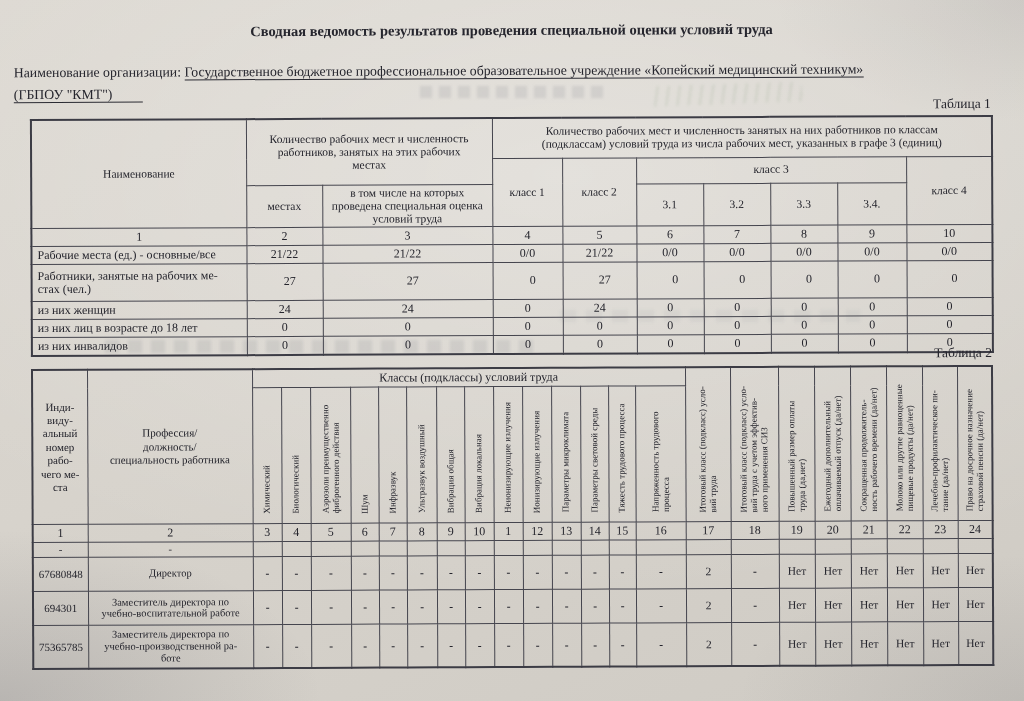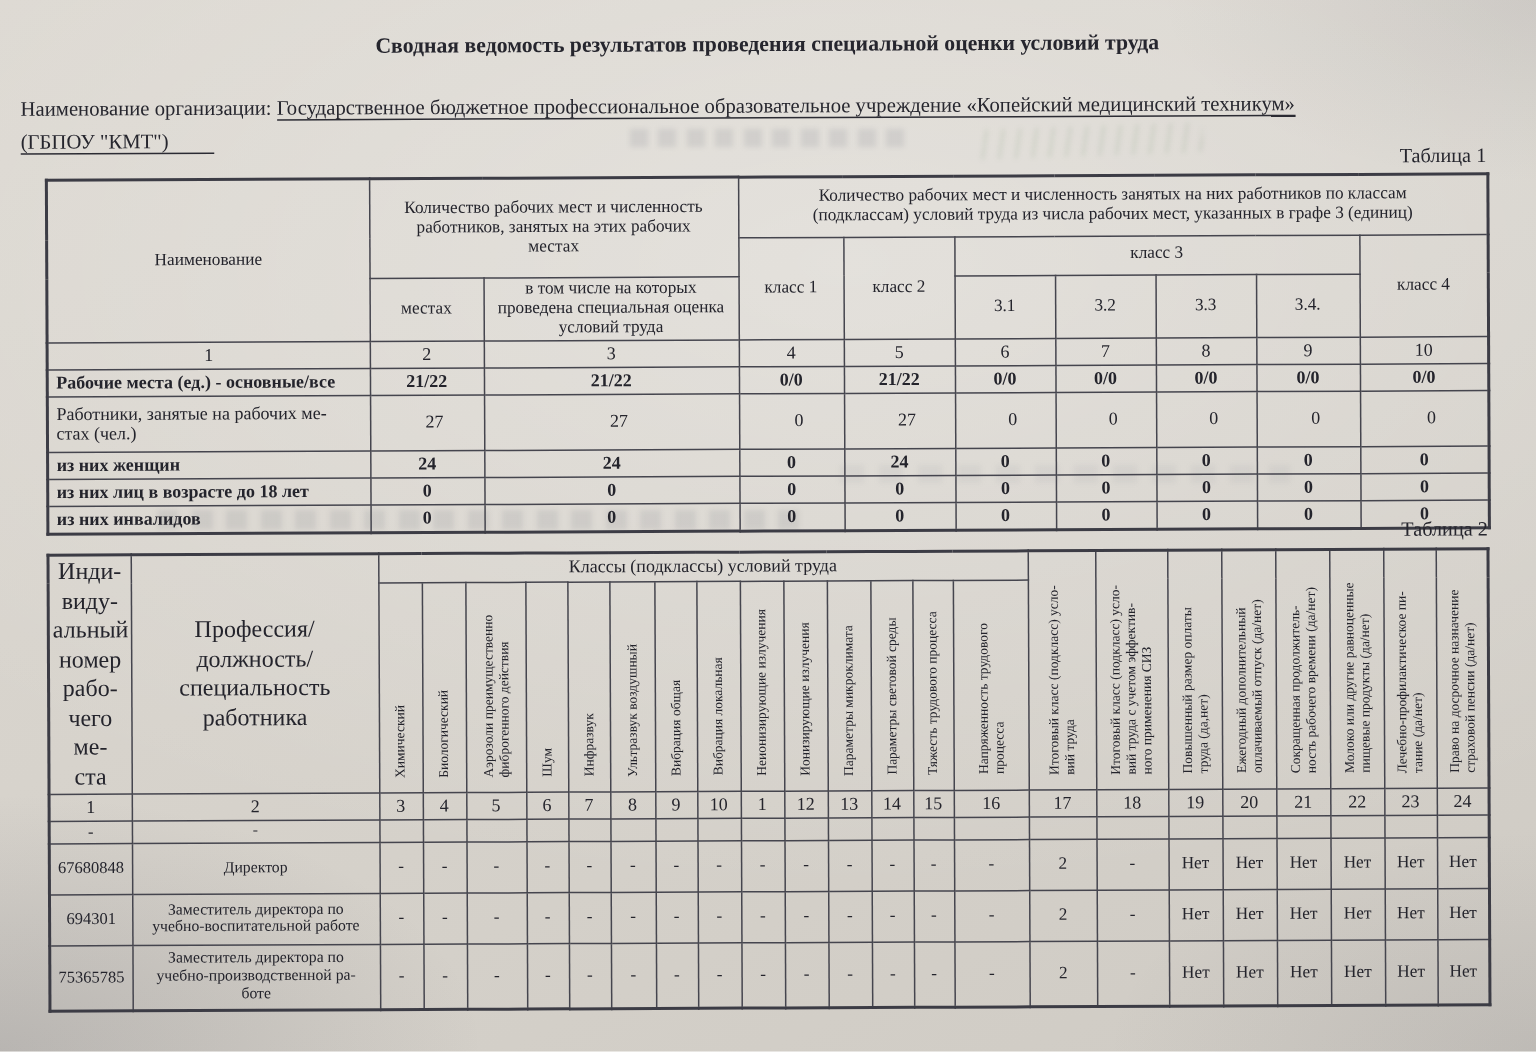--- a/index.html
+++ b/index.html
@@ -79,27 +79,27 @@
     padding: 1px 2px;
     overflow: hidden;
   }
   .hc { white-space: pre-line; font-size: 11.5px; line-height: 1.14; }
   #t1 tr.hr1 { height: 40px; }
   #t1 tr.hr2 { height: 26px; }
   #t1 tr.hr3 { height: 36px; }
   tr.num-row td { height: 15px; font-size: 12px; }
   #t1 td.label { text-align: left; padding: 1px 5px; font-size: 12px; line-height: 1.1; white-space: pre-line; }
   #t1 td.val { font-size: 12px; }
-  tr.rh16 td { height: 15px; font-weight: bold; }
+  tr.rh16 td { height: 15px; }
   tr.rh34 td { height: 34px; padding-left: 12px; }
 
   #t2 tr.hr1 { height: 18px; }
   #t2 tr.vrow { height: 136px; }
   #t2 td.group { font-size: 12px; }
-  #t2 td.c1h, #t2 td.c2h { font-size: 16px; white-space: pre-line; line-height: 1.22; }
+  #t2 td.c1h, #t2 td.c2h { font-size: 11px; white-space: pre-line; line-height: 1.22; }
   #t2 td.vcell { vertical-align: bottom; padding: 3px 0 5px 0; }
   .vt {
     display: inline-block;
     writing-mode: vertical-rl;
     transform: rotate(180deg);
     white-space: pre-line;
     font-size: 9px; line-height: 10.5px;
     text-align: left;
     max-height: 146px;
   }

